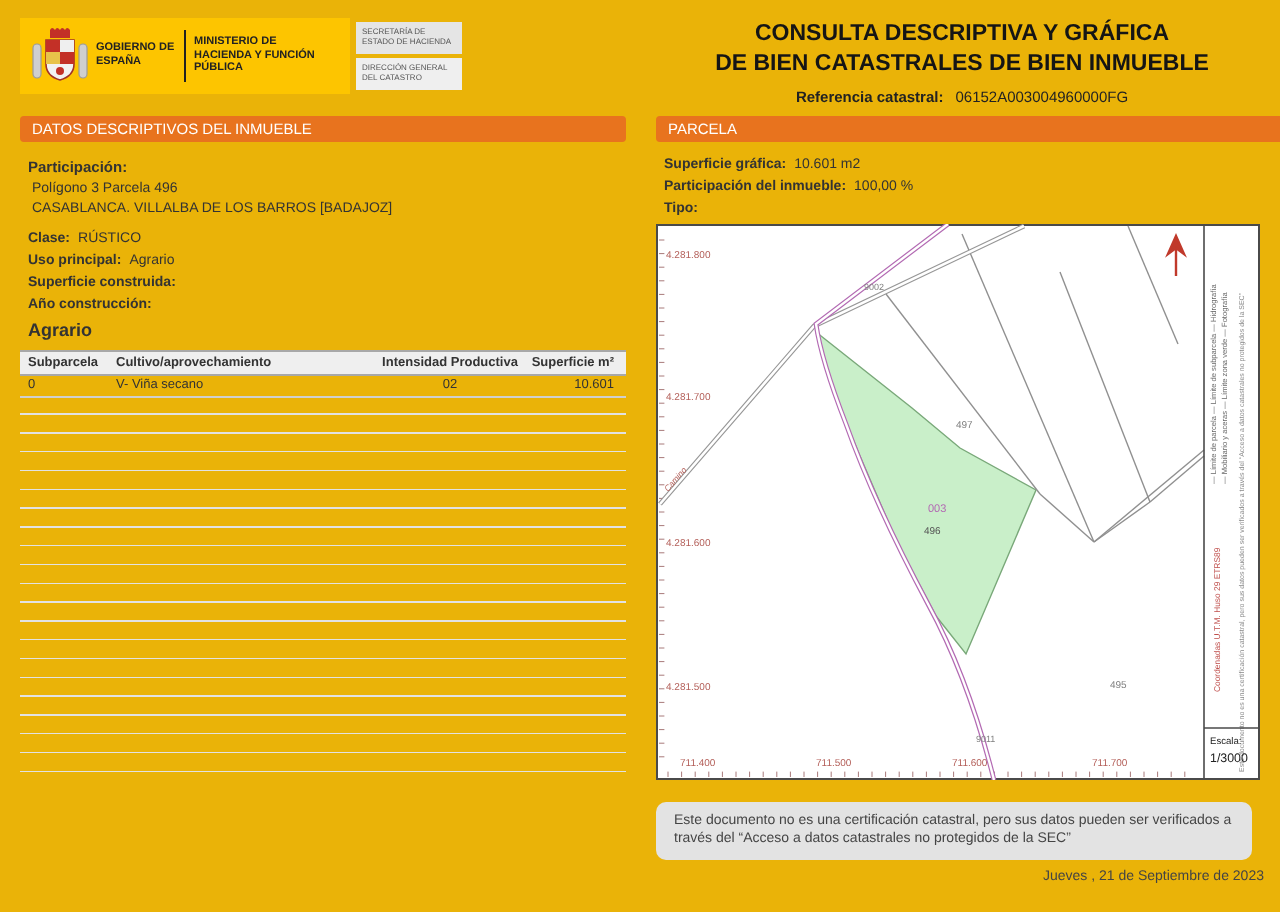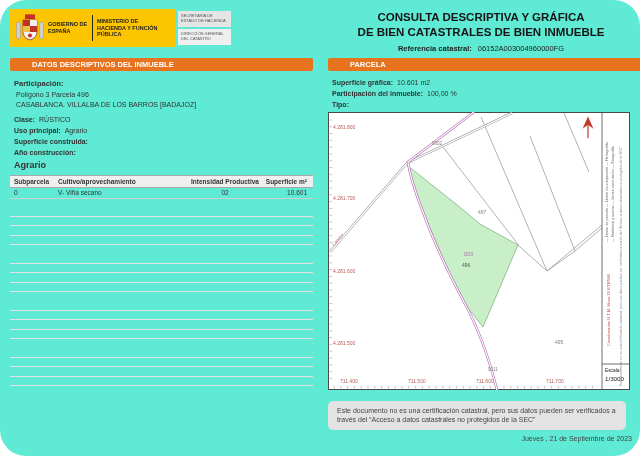--- a/index.html
+++ b/index.html
@@ -1,36 +1,36 @@
 <!DOCTYPE html>
 <html><head>
 <meta charset="utf-8">
 <style>
   html,body{margin:0;padding:0;background:#fff;}
-  .page{position:relative;width:640px;height:456px;background:#5eead4;
-        font-family:"Liberation Sans",sans-serif;color:#333;overflow:hidden;border-radius:26px;}
+  .page{position:relative;width:640px;height:456px;background:#eab308;
+        font-family:"Liberation Sans",sans-serif;color:#333;overflow:hidden;}
 
   
   .banner{position:absolute;left:10px;top:9px;width:165px;height:38px;background:#fdc500;
           display:flex;align-items:center;}
   .arms{width:30px;height:32px;margin:0 3px 0 5px;flex:0 0 auto;}
   .gob{font-size:5.5px;font-weight:bold;color:#222;line-height:1.25;width:40px;}
   .vdiv{width:1px;height:26px;background:#222;margin:0 4px;}
   .min{font-size:5.5px;font-weight:bold;color:#222;line-height:1.25;width:62px;}
   .graybox{position:absolute;left:178px;width:53px;height:16px;background:#e5e5e5;
            font-size:4px;color:#555;padding:2px 3px;box-sizing:border-box;line-height:1.35;}
   #gb2{background:#efefef;}
   .titleblock{position:absolute;left:330px;top:10px;width:302px;text-align:center;}
   .title-line{font-size:11.5px;font-weight:bold;color:#151515;line-height:1.3;}
   .refline{margin-top:4px;font-size:7.5px;color:#222;}
   .refline .lbl{font-weight:bold;margin-right:6px;}
 
   
   .secbar{position:absolute;height:13px;background:#e8731e;border-radius:2px;color:#fff;
-          font-weight:bold;font-size:7.5px;line-height:13px;padding-left:22px;box-sizing:border-box;}
+          font-weight:normal;font-size:7.5px;line-height:13px;padding-left:6px;box-sizing:border-box;}
   #bar-left{left:10px;top:58px;width:303px;}
   #bar-right{left:328px;top:58px;width:356px;}
 
   
   .f{position:absolute;font-size:7px;color:#333;white-space:nowrap;}
   .b{font-weight:bold;}
   .val{margin-left:4px;font-weight:normal;}
 
   
   .tbl{position:absolute;left:10px;top:175px;width:303px;}

